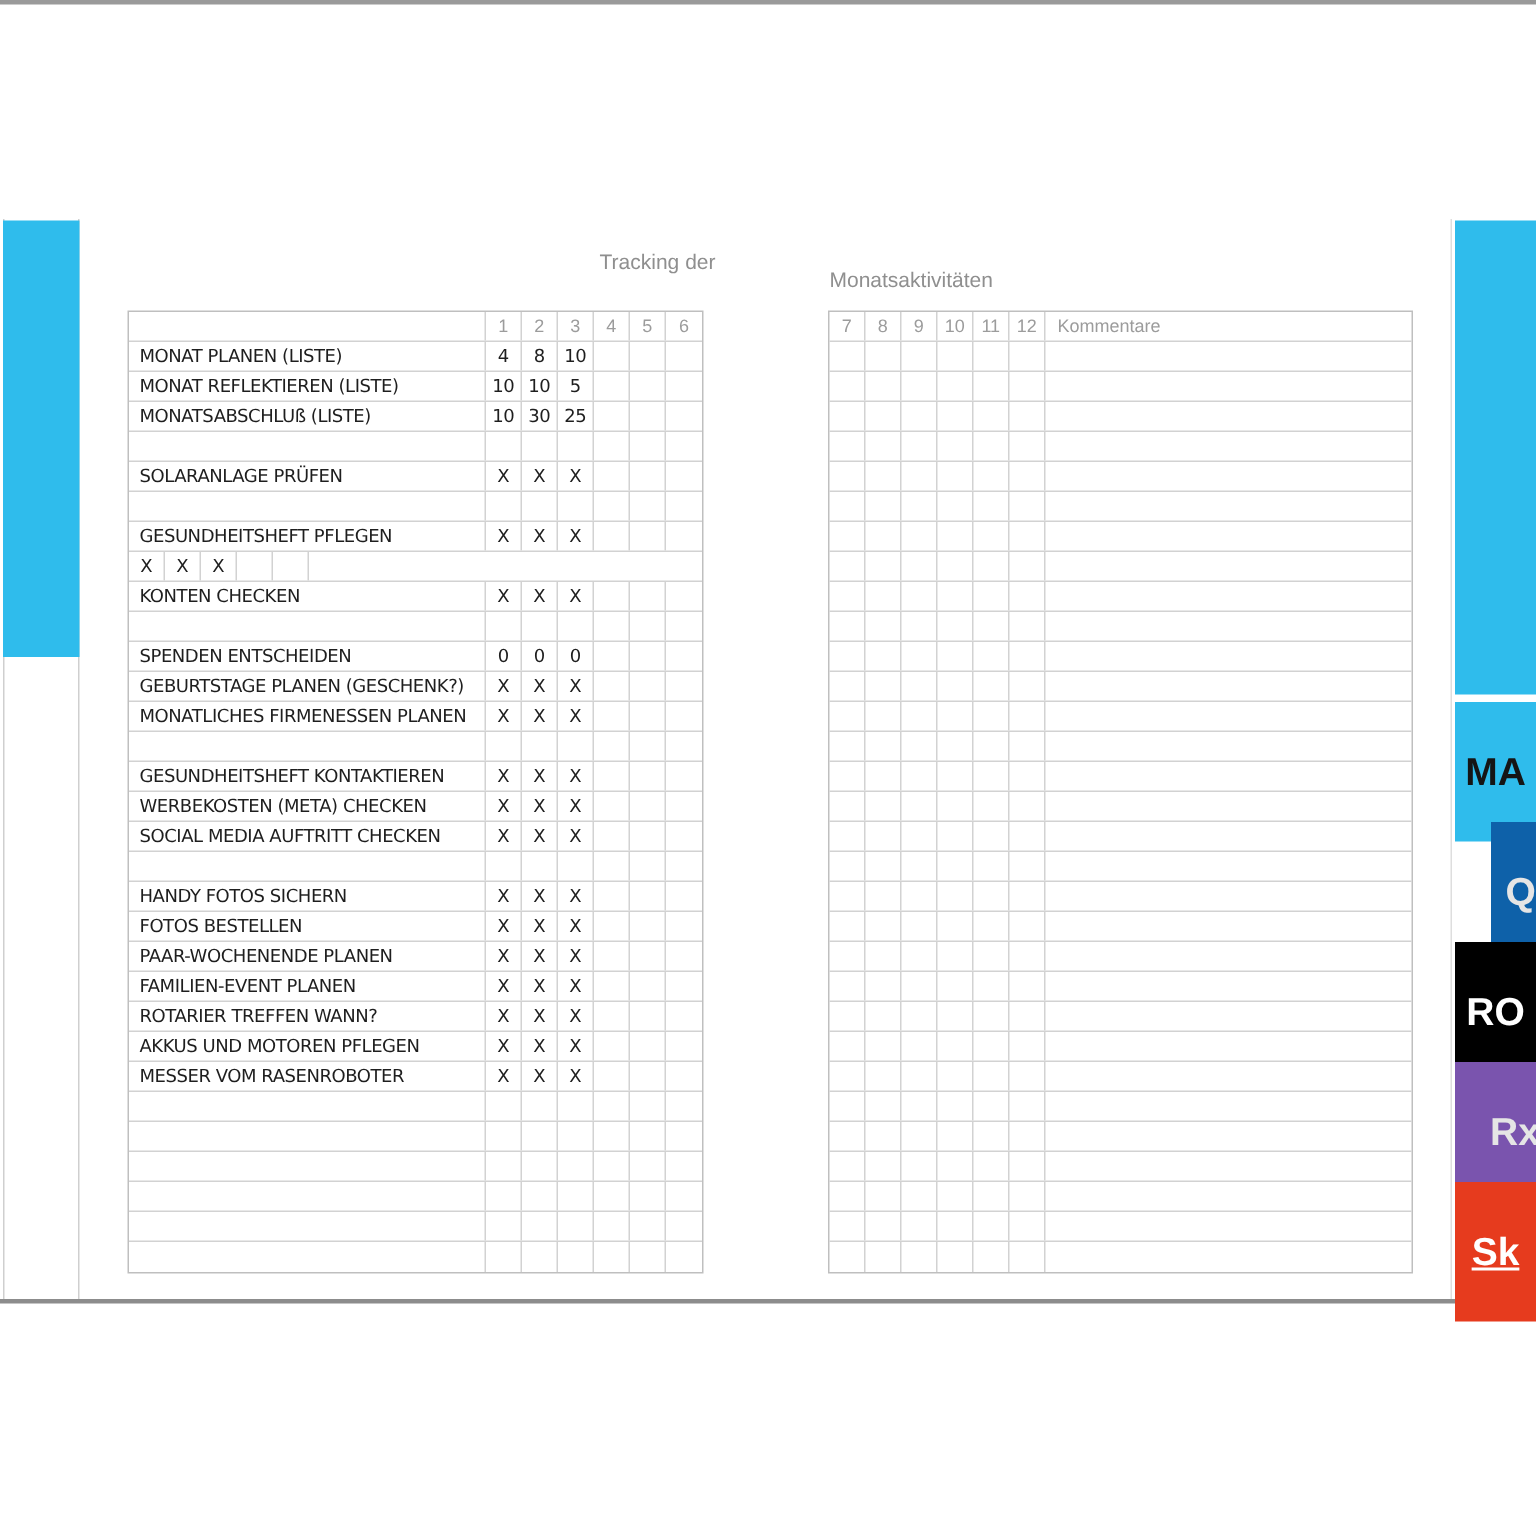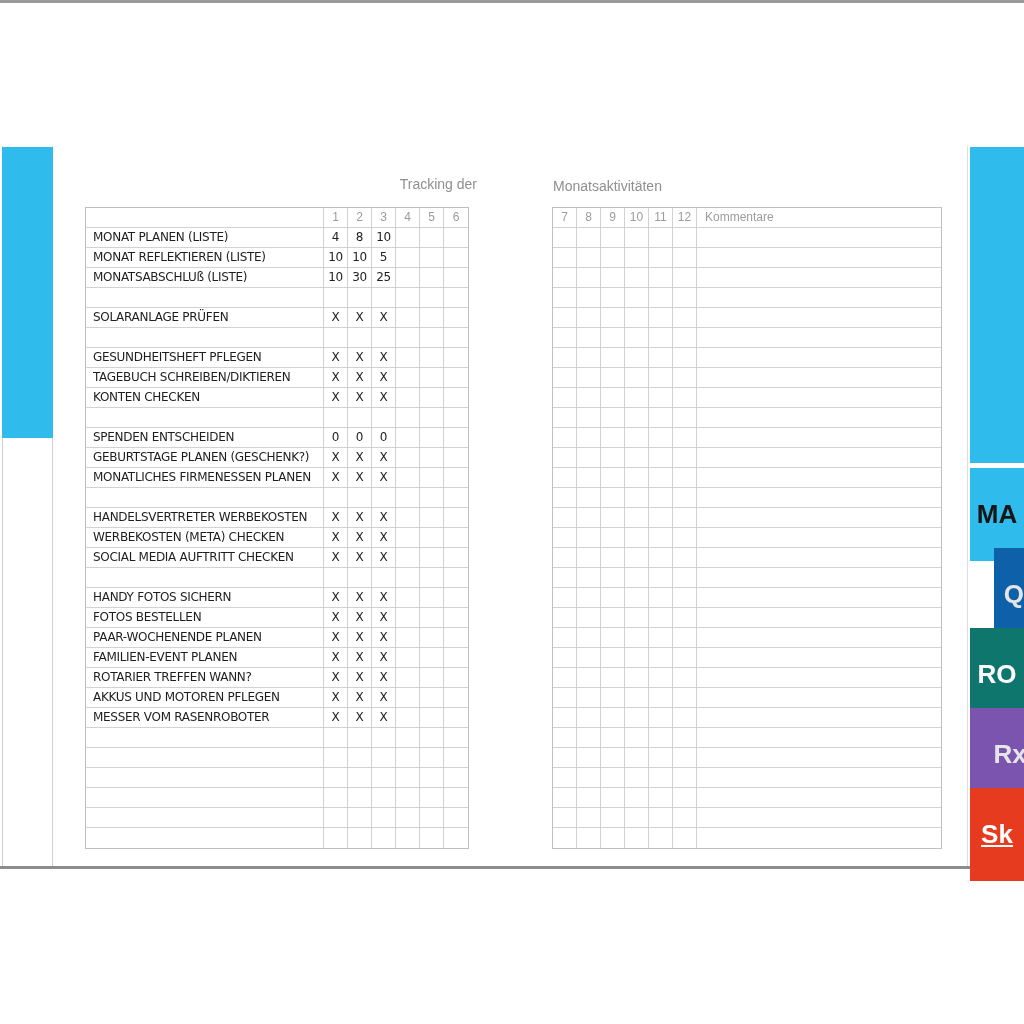--- a/index.html
+++ b/index.html
@@ -14,21 +14,21 @@
 
   
   .left-spine{left:2px;top:147px;width:51px;height:291px;}
   .right-block{left:970px;top:147px;width:54px;height:316px;}
   .side-tab{position:absolute;left:970px;width:54px;height:93px;
             display:flex;align-items:center;justify-content:center;
             font-weight:bold;font-size:26px;letter-spacing:0px;cursor:pointer;}
 
   
   .ptitle{font-size:14px;color:#8f8f8f;}
-  .ptitle.left{left:302px;top:176px;width:175px;text-align:right;}
+  .ptitle.left{left:302px;top:166px;width:175px;text-align:right;}
   .ptitle.right{left:553px;top:178px;text-align:right;}
 
   
   .ptable{position:absolute;box-sizing:border-box;border:1px solid #bfbfbf;background:#fff;}
   #left-table{left:85px;top:207px;width:384px;}
   #right-table{left:552px;top:207px;width:390px;}
   .trow{display:flex;height:20px;box-sizing:border-box;border-bottom:1px solid #d2d2d2;}
   .trow:last-child{border-bottom:none;}
   .tcell{box-sizing:border-box;border-right:1px solid #d2d2d2;overflow:hidden;}
   .tcell:last-child{border-right:none;}
@@ -46,21 +46,21 @@
 <div class="abs bottom-rule"></div>
 <div class="abs vline" style="left:2px;top:146px;height:720px;"></div>
 <div class="abs vline" style="left:52px;top:146px;height:720px;"></div>
 <div class="abs vline" style="left:967px;top:146px;height:720px;background:#dedede;"></div>
 
 <div class="abs left-spine" id="left-spine" style="background: rgb(47, 188, 236);"></div>
 <div class="abs right-block" id="right-block" style="background: rgb(47, 188, 236);"></div>
 <div id="right-tabs">
     <div class="side-tab" style="top: 468px; background: rgb(47, 188, 236); color: rgb(21, 21, 21);">MA</div>
     <div class="side-tab" style="top: 548px; background: rgb(14, 97, 169); color: #e5e5e5; margin-left: 24px;">QJ</div>
-    <div class="side-tab" style="top: 628px; background: #0f766e; color: rgb(255, 255, 255);">RO</div>
+    <div class="side-tab" style="top: 628px; background: #000000; color: rgb(255, 255, 255);">RO</div>
     <div class="side-tab" style="top: 708px; background: rgb(122, 84, 174); color: #e5e5e5; padding-left: 13px;">Rx</div>
     <div class="side-tab" style="top: 788px; background: rgb(230, 59, 30); color: rgb(255, 255, 255); text-decoration: underline;">Sk</div>
   </div>
 
 <div class="abs ptitle left">Tracking der</div>
 <div class="abs ptitle right">Monatsaktivitäten</div>
 
 <div class="ptable" id="left-table">
     <div class="trow">
       <div class="tcell label hcell"></div>
@@ -128,21 +128,20 @@
     <div class="trow">
       <div class="tcell label hw">GESUNDHEITSHEFT PFLEGEN</div>
       <div class="tcell num hw">X</div>
       <div class="tcell num hw">X</div>
       <div class="tcell num hw">X</div>
       <div class="tcell num hw"></div>
       <div class="tcell num hw"></div>
       <div class="tcell num hw"></div>
     </div>
     <div class="trow">
-      <div class="tcell label hw">TAGEBUCH SCHREIBEN/DIKTIEREN</div>
       <div class="tcell num hw">X</div>
       <div class="tcell num hw">X</div>
       <div class="tcell num hw">X</div>
       <div class="tcell num hw"></div>
       <div class="tcell num hw"></div>
       <div class="tcell num hw"></div>
     </div>
     <div class="trow">
       <div class="tcell label hw">KONTEN CHECKEN</div>
       <div class="tcell num hw">X</div>
@@ -191,21 +190,21 @@
     <div class="trow">
       <div class="tcell label hw"></div>
       <div class="tcell num hw"></div>
       <div class="tcell num hw"></div>
       <div class="tcell num hw"></div>
       <div class="tcell num hw"></div>
       <div class="tcell num hw"></div>
       <div class="tcell num hw"></div>
     </div>
     <div class="trow">
-      <div class="tcell label hw">HANDELSVERTRETER WERBEKOSTEN</div>
+      <div class="tcell label hw">GESUNDHEITSHEFT KONTAKTIEREN</div>
       <div class="tcell num hw">X</div>
       <div class="tcell num hw">X</div>
       <div class="tcell num hw">X</div>
       <div class="tcell num hw"></div>
       <div class="tcell num hw"></div>
       <div class="tcell num hw"></div>
     </div>
     <div class="trow">
       <div class="tcell label hw">WERBEKOSTEN (META) CHECKEN</div>
       <div class="tcell num hw">X</div>

